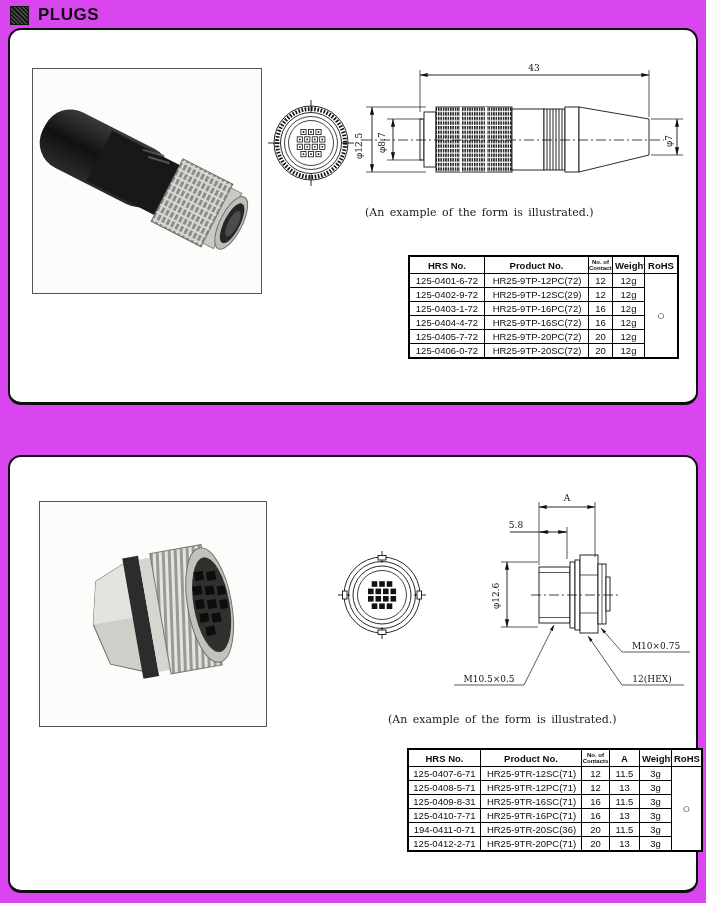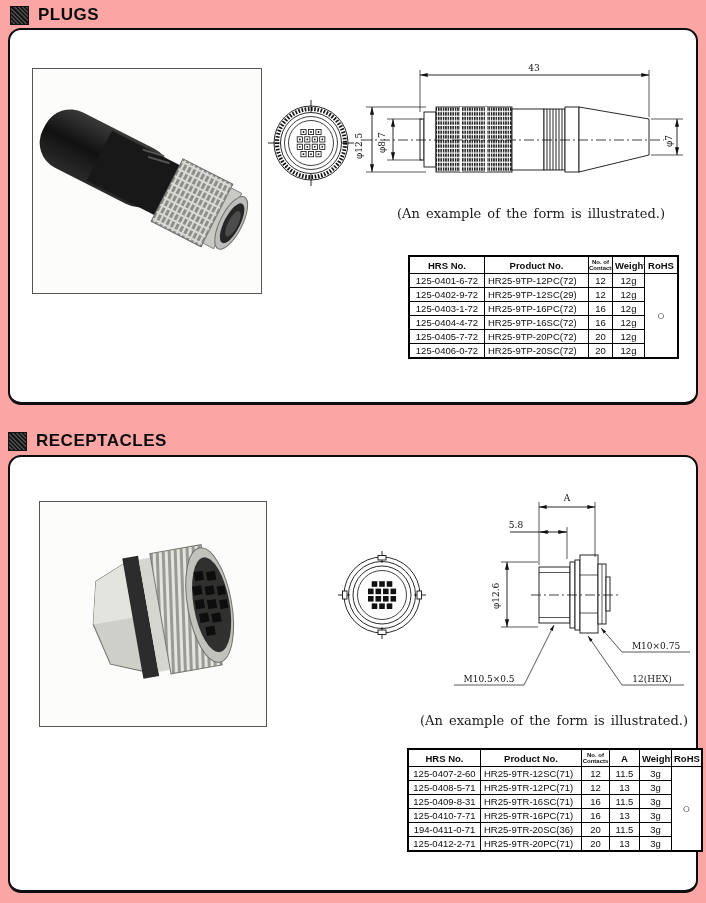--- a/index.html
+++ b/index.html
@@ -1,38 +1,38 @@
 <!DOCTYPE html>
 <html><head>
 <meta charset="utf-8">
 <style>
   html,body{margin:0;padding:0;background:#fff;}
-  #page{position:relative;width:706px;height:903px;background:#fca5a5;overflow:hidden;
+  #page{position:relative;width:706px;height:903px;background:#d946ef;overflow:hidden;
         font-family:"Liberation Sans",sans-serif;color:#111;}
   .sec-head{position:absolute;display:flex;align-items:center;gap:9px;}
   .sec-head .sq{width:17px;height:17px;background:
       repeating-linear-gradient(45deg,#161616 0 1.5px,#4a4a4a 1.5px 3px);
       border:1px solid #111;}
   .sec-head h2{margin:0;font-size:17px;font-weight:bold;letter-spacing:.5px;color:#0c0c0c;}
   .panel{position:absolute;left:8px;width:686px;border:2.5px solid #0d0d0d;
          border-bottom-width:3.5px;border-radius:13px;background:#fff;}
   .photo-box{position:absolute;border:1.5px solid #555;background:#fcfcfa;}
-  .note{position:absolute;font-family:"DejaVu Serif",serif;font-size:13px;
-        color:#1a1a1a;text-align:right;word-spacing:2px;}
+  .note{position:absolute;font-family:"DejaVu Serif",serif;font-size:11px;
+        color:#1a1a1a;text-align:left;word-spacing:2px;}
   svg text{font-family:"DejaVu Serif",serif;font-size:9px;fill:#111;}
   svg .dim{font-size:9px;}
   
   table.spec-table{position:absolute;border-collapse:collapse;background:#fff;
         font-size:9.5px;color:#0c0c0c;table-layout:fixed;}
   table.spec-table th,table.spec-table td{border:1px solid #000;text-align:center;
         padding:0 2px;height:13px;line-height:11px;overflow:hidden;white-space:nowrap;}
   table.spec-table th{height:16px;font-weight:bold;font-size:9.5px;}
   table.spec-table th.small-head{font-size:6px;line-height:6px;font-weight:bold;
         white-space:normal;padding:0;}
-  table.spec-table td.left{text-align:left;padding-left:3px;}
+  table.spec-table td.left{text-align:center;padding-left:3px;}
   table.spec-table td.rohs{font-size:13px;vertical-align:middle;}
   table.spec-table{border:2px solid #000;}
   
   #plug-table th:nth-child(1){width:70px;} #plug-table th:nth-child(2){width:99px;}
   #plug-table th:nth-child(3){width:23px;} #plug-table th:nth-child(4){width:27px;}
   #plug-table th:nth-child(5){width:28px;}
   
   #recep-table th:nth-child(1){width:67px;} #recep-table th:nth-child(2){width:96px;}
   #recep-table th:nth-child(3){width:27px;} #recep-table th:nth-child(4){width:25px;}
   #recep-table th:nth-child(5){width:27px;} #recep-table th:nth-child(6){width:25px;}
@@ -211,24 +211,20 @@
           <tr>
             <td>125-0406-0-72</td>
             <td class="left">HR25-9TP-20SC(72)</td>
             <td>20</td>
             <td>12g</td>
           </tr>
         </tbody>
       </table>
   </div>
 
-  <div class="sec-head" style="left:8px;top:431px;">
-    <span class="sq"></span>
-    <h2>RECEPTACLES</h2>
-  </div>
 
   <div class="panel" style="top:455px;height:433px;">
 
     <div class="photo-box" style="left:29px;top:44px;width:226px;height:224px;">
       <svg width="226" height="224" viewBox="0 0 226 224">
         <defs>
           <pattern id="thrPh" width="6" height="10" patternUnits="userSpaceOnUse" patternTransform="rotate(8)">
             <rect width="6" height="10" fill="#e3e3df"></rect>
             <rect width="3" height="10" fill="#9a9a95"></rect>
           </pattern>
@@ -352,21 +348,21 @@
             <th>HRS No.</th>
             <th>Product No.</th>
             <th class="small-head">No. of Contacts</th>
             <th>A</th>
             <th>Weight</th>
             <th>RoHS</th>
           </tr>
         </thead>
         <tbody>
           <tr>
-            <td>125-0407-2-60</td>
+            <td>125-0407-6-71</td>
             <td class="left">HR25-9TR-12SC(71)</td>
             <td>12</td>
             <td>11.5</td>
             <td>3g</td>
             <td rowspan="6" class="rohs">○</td>
           </tr>
           <tr>
             <td>125-0408-5-71</td>
             <td class="left">HR25-9TR-12PC(71)</td>
             <td>12</td>

